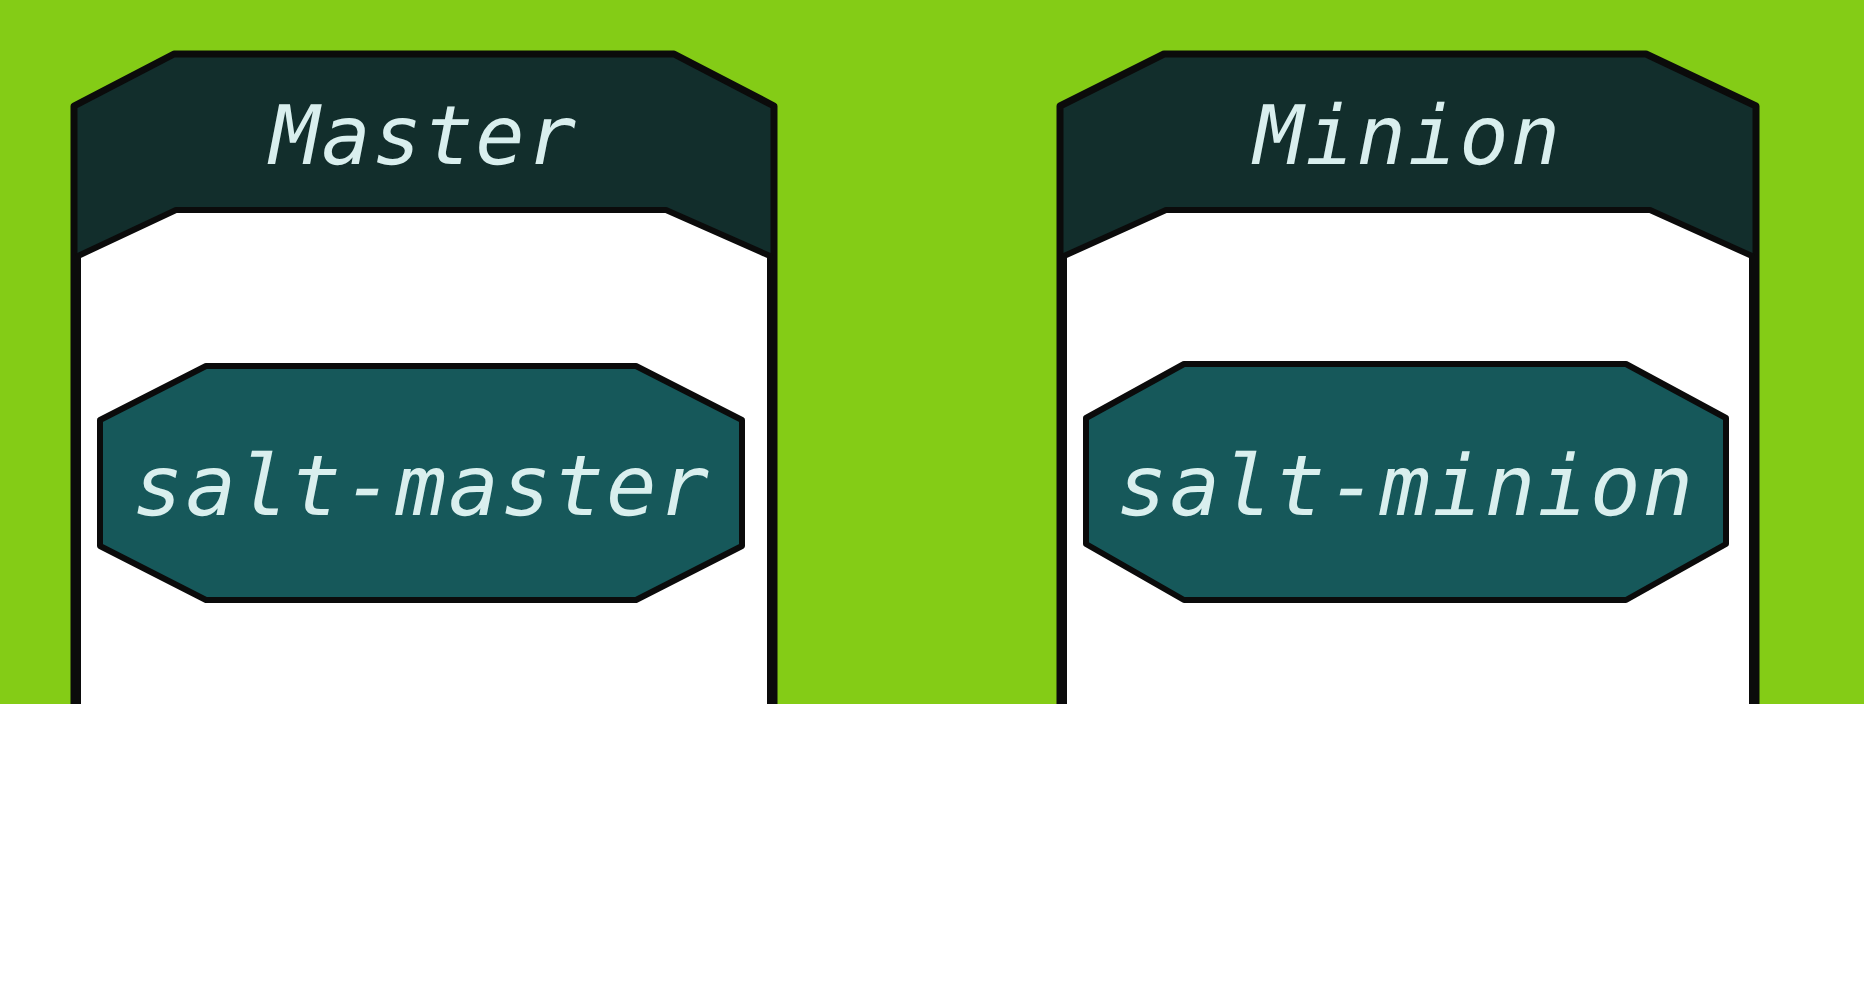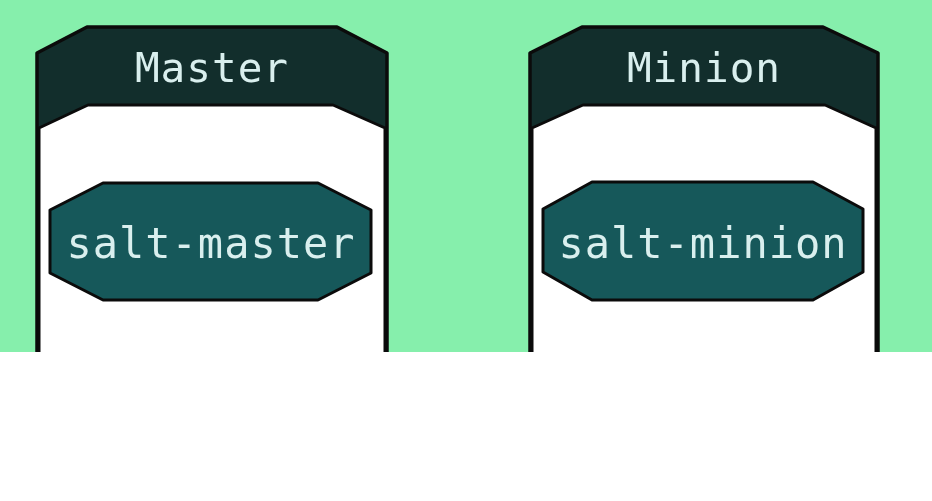--- a/index.html
+++ b/index.html
@@ -5,22 +5,23 @@
   html, body {
     margin: 0;
     padding: 0;
     background: #ffffff;
     font-family: "DejaVu Sans Mono", monospace;
   }
   .canvas {
     position: relative;
     width: 932px;
     height: 352px;
-    background: #86efac;
+    background: #84cc16;
     overflow: hidden;
+    font-style: italic;
   }
   svg.diagram {
     position: absolute;
     top: 0;
     left: 0;
     display: block;
   }
   svg text {
     font-family: "DejaVu Sans Mono", monospace;
     text-anchor: middle;

